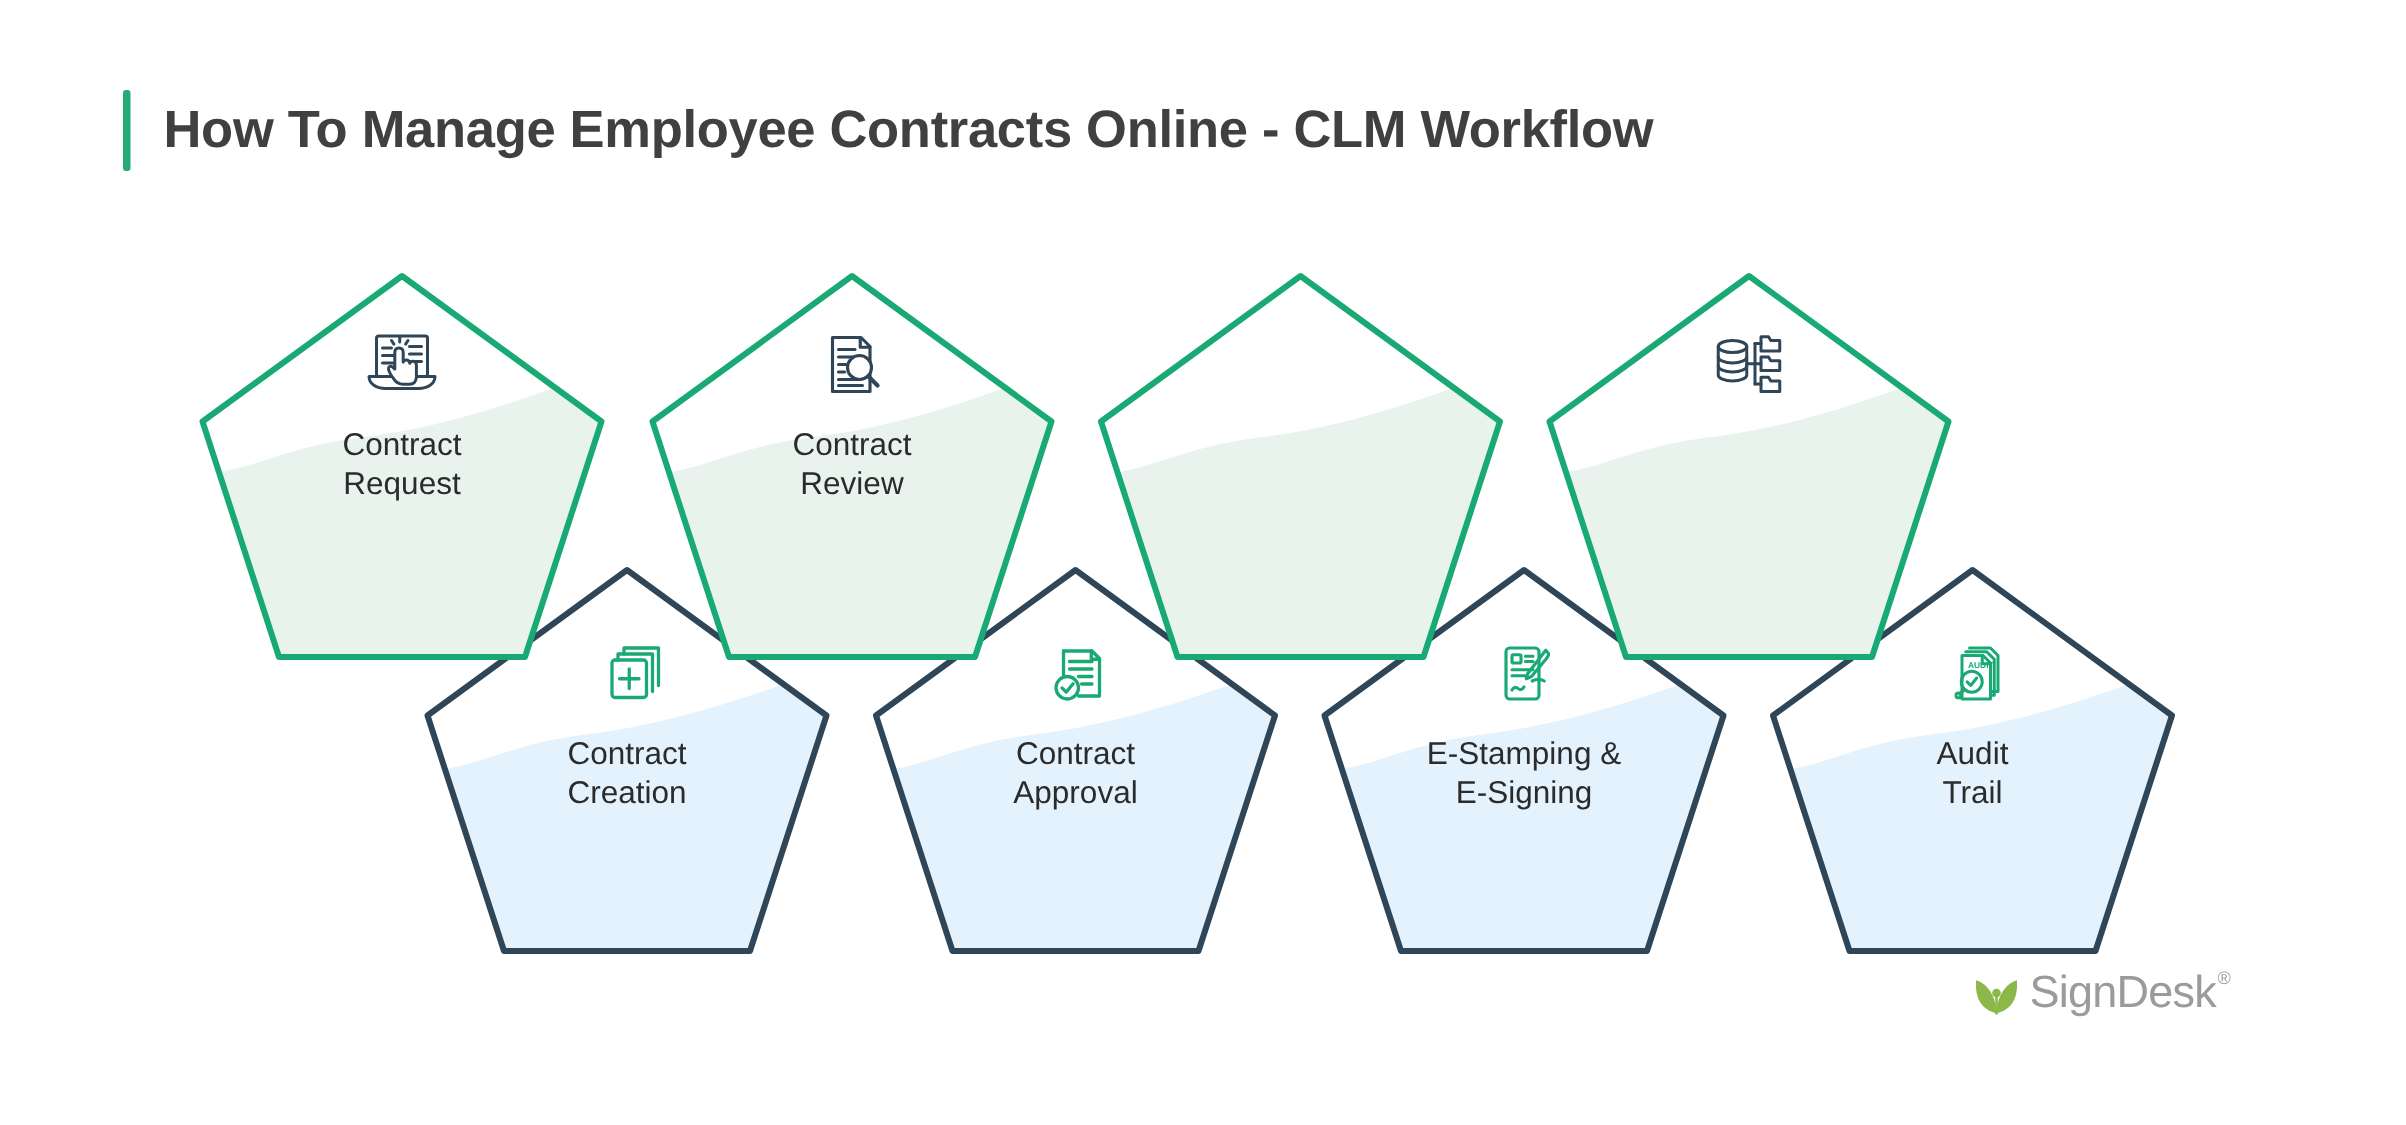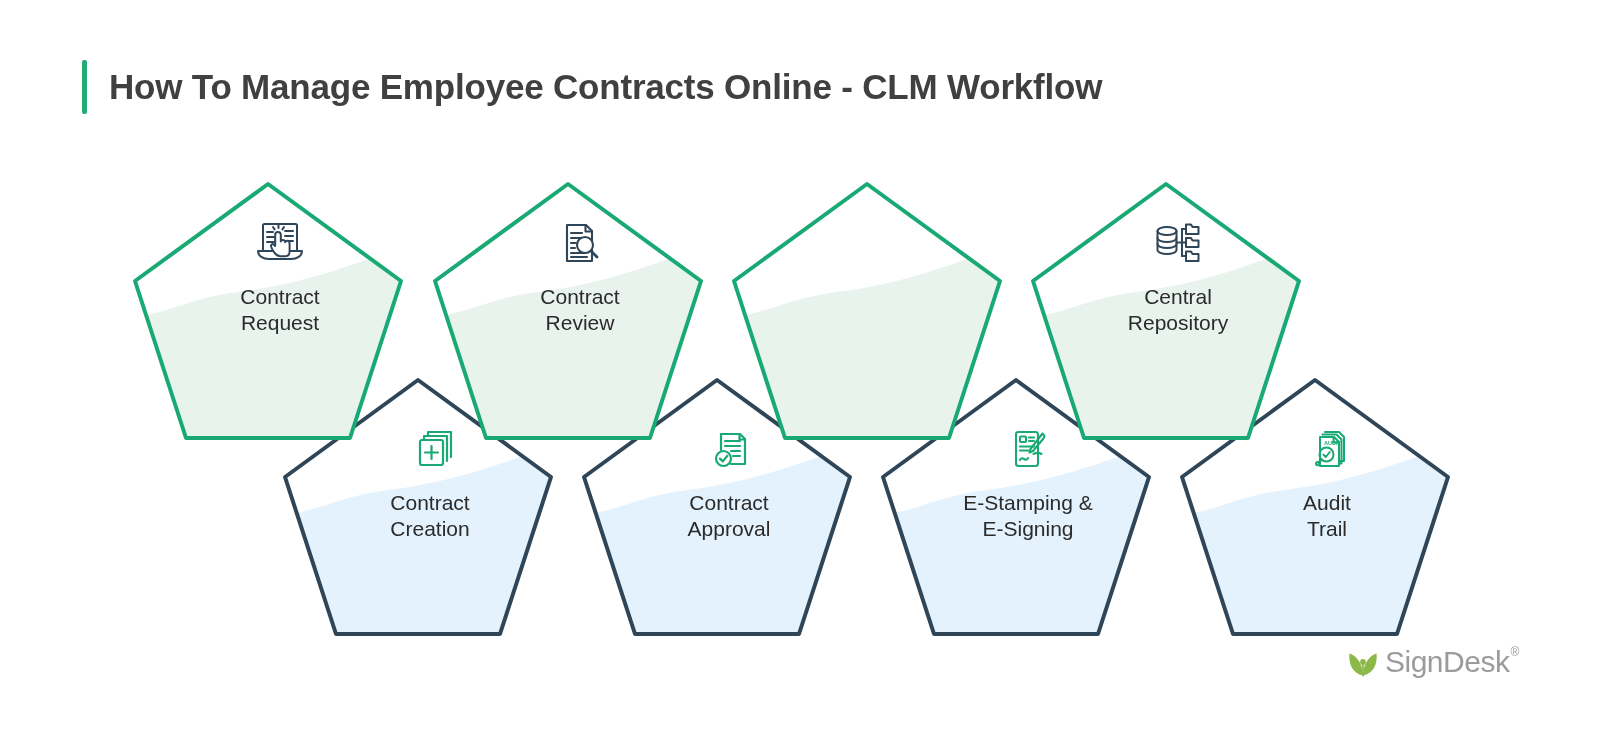--- a/index.html
+++ b/index.html
@@ -55,21 +55,21 @@
     height: 285px;
   }
   .pentagon-node .pent-svg {
     position: absolute;
     left: 0; top: 0;
     width: 300px;
     height: 285px;
   }
   .pentagon-node .node-inner {
     position: absolute;
-    left: 12px;
+    left: 0;
     width: 300px;
     text-align: center;
   }
   .node-icon {
     height: 62px;
     display: flex;
     align-items: center;
     justify-content: center;
   }
   .node-label {
@@ -81,21 +81,21 @@
     white-space: pre-line;
   }
 
   
   .row-top .node-inner { top: 42px; }
   .row-bottom .node-inner { top: 52px; }
 
   
   #brand-logo {
     position: absolute;
-    left: 1346px;
+    left: 1314px;
     top: 641px;
     display: flex;
     align-items: center;
     height: 42px;
   }
   #brand-logo-mark {
     width: 34px;
     height: 34px;
     margin-right: 5px;
   }
@@ -334,22 +334,20 @@
           <path d="M5.5 20 C 5.5 22.2, 9.8 24, 15 24 C 20.2 24, 24.5 22.2, 24.5 20"></path>
           <path d="M5.5 26 C 5.5 28.2, 9.8 30, 15 30 C 20.2 30, 24.5 28.2, 24.5 26"></path>
           <path d="M24.5 24.5 L30 24.5"></path>
           <path d="M30 11 L30 38"></path>
           <path d="M30 11 L34 11 M30 24.5 L34 24.5 M30 38 L34 38"></path>
           <path d="M34 6.5 L39 6.5 L40.5 9 L46.5 9 L46.5 16 L34 16 Z"></path>
           <path d="M34 20 L39 20 L40.5 22.5 L46.5 22.5 L46.5 29 L34 29 Z"></path>
           <path d="M34 33.5 L39 33.5 L40.5 36 L46.5 36 L46.5 43 L34 43 Z"></path>
         </svg>
       </div>
-      <div class="node-label">Central
-Repository</div>
     </div>
   </div>
 
 </div>
 
 <div id="brand-logo">
   <svg id="brand-logo-mark" viewBox="0 0 40 40">
     <path d="M20 36 C 8 33, 3 24, 4 10 C 11 12, 17 19, 19 28 Z" fill="#8cb84a"></path>
     <path d="M20 36 C 32 33, 37 24, 36 10 C 29 12, 23 19, 21 28 Z" fill="#8cb84a"></path>
     <circle cx="20" cy="20" r="3.4" fill="#8cb84a"></circle>

